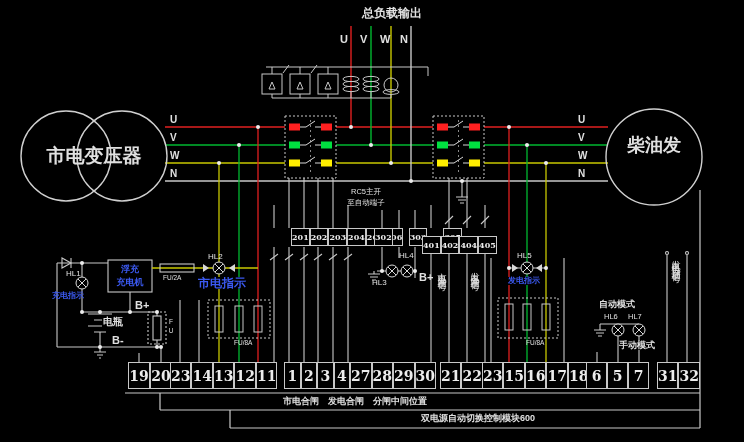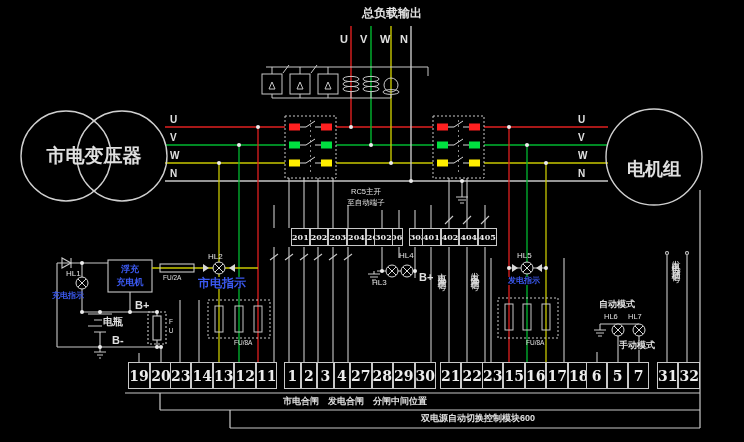--- a/index.html
+++ b/index.html
@@ -248,21 +248,21 @@
 <div class="lbl b" style="left:170px;top:115px;font-size:10px;">U</div>
 <div class="lbl b" style="left:170px;top:133px;font-size:10px;">V</div>
 <div class="lbl b" style="left:170px;top:151px;font-size:10px;">W</div>
 <div class="lbl b" style="left:170px;top:169px;font-size:10px;">N</div>
 <div class="lbl b" style="left:578px;top:115px;font-size:10px;">U</div>
 <div class="lbl b" style="left:578px;top:133px;font-size:10px;">V</div>
 <div class="lbl b" style="left:578px;top:151px;font-size:10px;">W</div>
 <div class="lbl b" style="left:578px;top:169px;font-size:10px;">N</div>
 
 <div class="lbl b ctr" style="left:24px;top:146px;width:140px;font-size:19px;">市电变压器</div>
-<div class="lbl b ctr" style="left:616px;top:160px;width:76px;font-size:18px;">电机组</div>
+<div class="lbl b ctr" style="left:616px;top:136px;width:76px;font-size:18px;">柴油发</div>
 
 <div class="lbl ctr" style="left:336px;top:188px;width:60px;font-size:7.5px;">RC5主开</div>
 <div class="lbl ctr" style="left:336px;top:199px;width:60px;font-size:7.5px;">至自动端子</div>
 
 <div class="lbl" style="left:66px;top:270px;font-size:8px;">HL1</div>
 <div class="lbl blue b" style="left:52px;top:292px;font-size:8px;">充电指示</div>
 <div class="lbl blue b ctr" style="left:112px;top:265px;width:36px;font-size:9px;">浮充</div>
 <div class="lbl blue b ctr" style="left:110px;top:278px;width:40px;font-size:9px;">充电机</div>
 <div class="lbl b" style="left:135px;top:300px;font-size:11px;">B+</div>
 <div class="lbl b" style="left:102px;top:317px;font-size:10px;background:#000;padding:0 1px;">电瓶</div>
@@ -293,21 +293,21 @@
       <div class="tcell">203</div>
       <div class="tcell">204</div>
       <div class="tcell">205</div>
       <div class="tcell">206</div>
     </div>
 <div class="tgroup mt" style="left:374px;top:228px;width:60px;gap:16px;">
       <div class="tcell">302</div>
       <div class="tcell">303</div>
       <div class="tcell">305</div>
     </div>
-<div class="tgroup mt" style="left:422px;top:228px;width:72px;">
+<div class="tgroup mt" style="left:422px;top:236px;width:72px;">
       <div class="tcell">401</div>
       <div class="tcell">402</div>
       <div class="tcell">404</div>
       <div class="tcell">405</div>
     </div>
 
 <div class="tgroup bt" style="left:128px;top:362px;width:44px;">
       <div class="tcell">19</div>
       <div class="tcell">20</div>
     </div>

